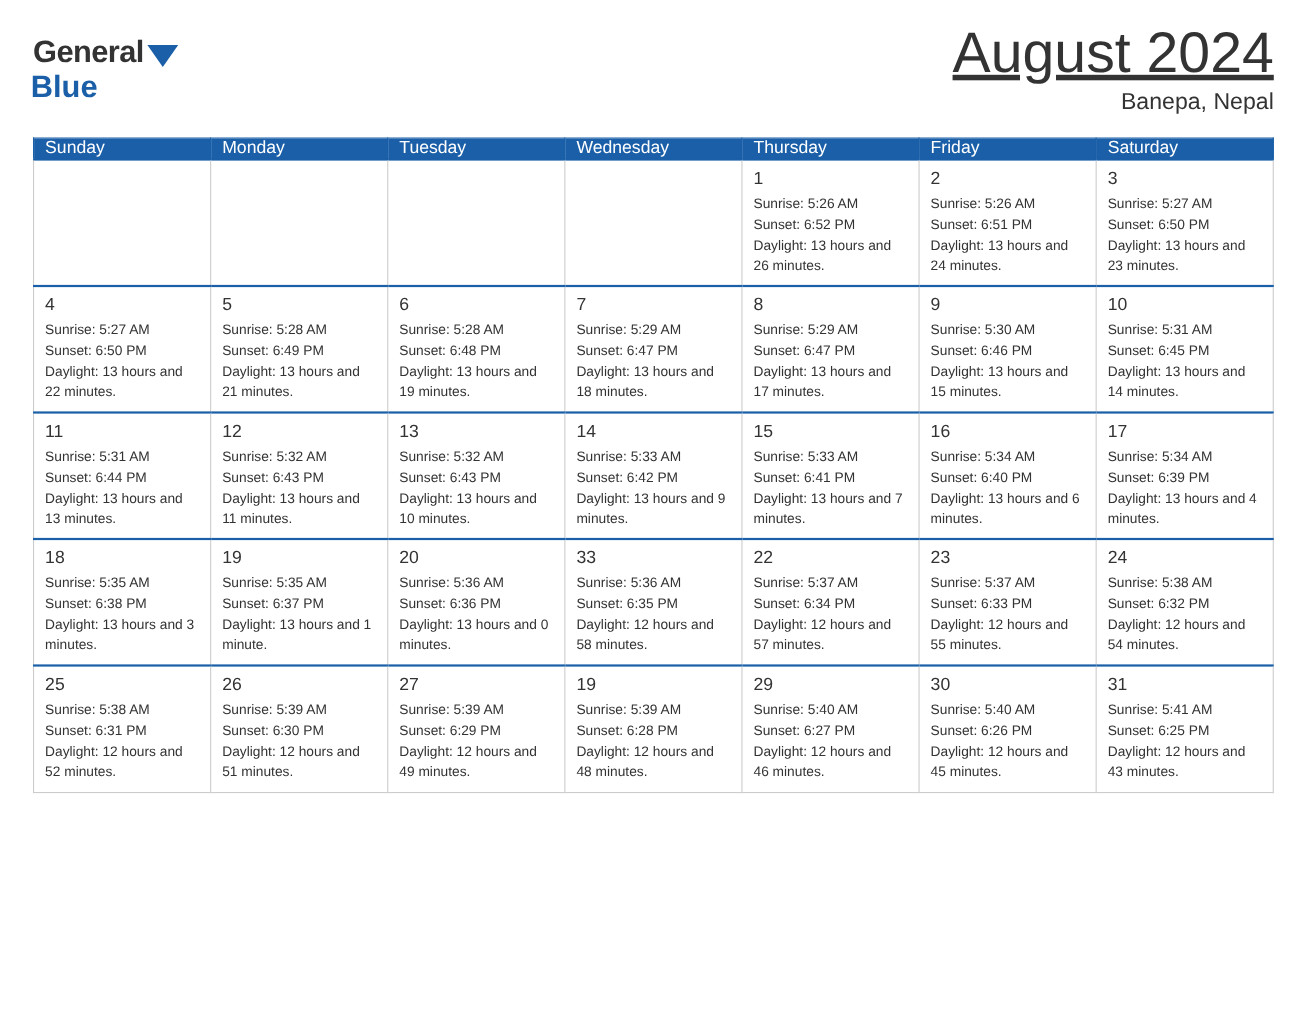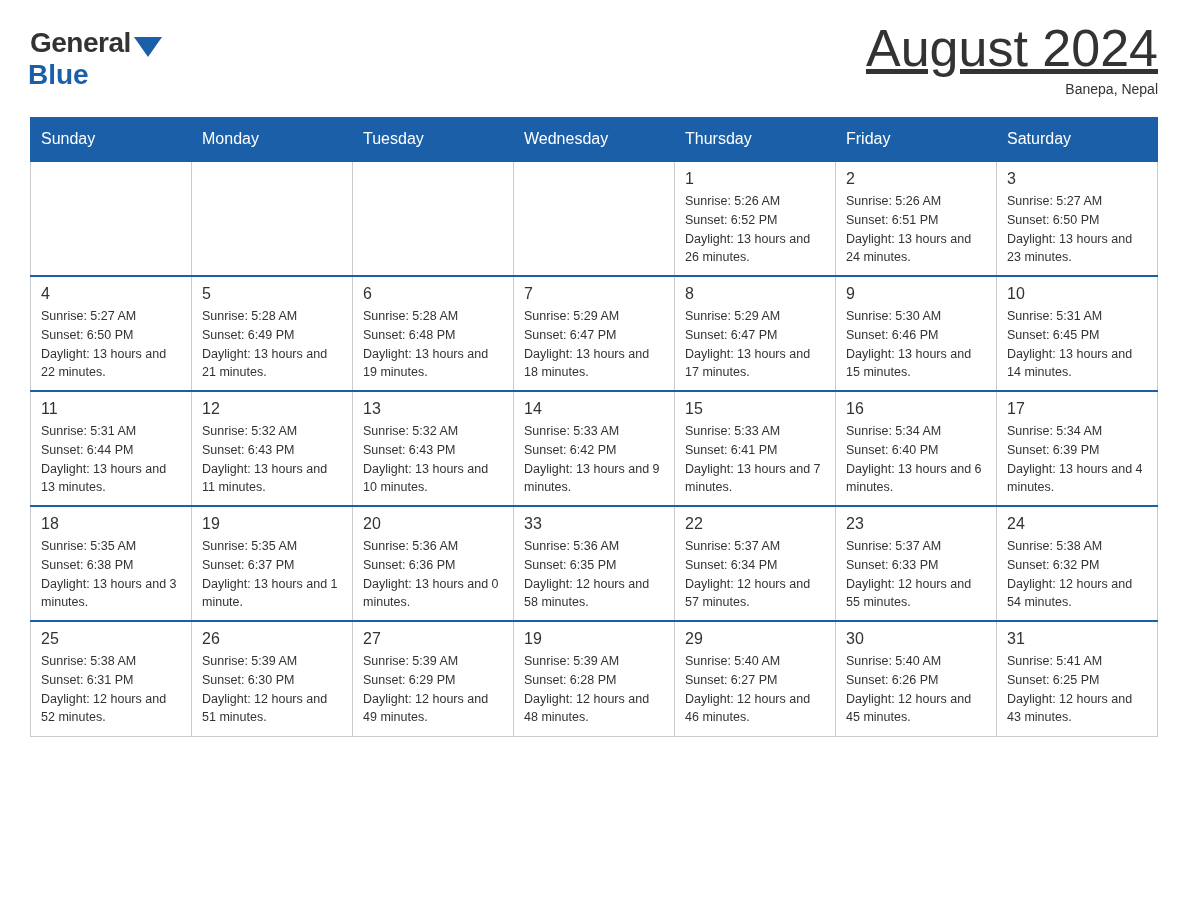--- a/index.html
+++ b/index.html
@@ -51,32 +51,32 @@
       text-align: right;
     }
     .month-title {
       font-size: 52px;
       font-weight: normal;
       color: #333;
       line-height: 1.1;
       text-decoration: underline;
     }
     .location {
-      font-size: 14px;
+      font-size: 21px;
       color: #333;
       margin-top: 4px;
     }
     .calendar {
       width: 100%;
       border-collapse: collapse;
     }
     .calendar th {
       background-color: #1a5fa8;
       color: #fff;
-      padding: 12px 10px;
+      padding: 0 10px;
       font-size: 16px;
       font-weight: normal;
       text-align: left;
       border: 1px solid #1a5fa8;
     }
     .calendar td {
       vertical-align: top;
       padding: 8px 10px;
       border: 1px solid #ccc;
       border-top: 2px solid #1a5fa8;

